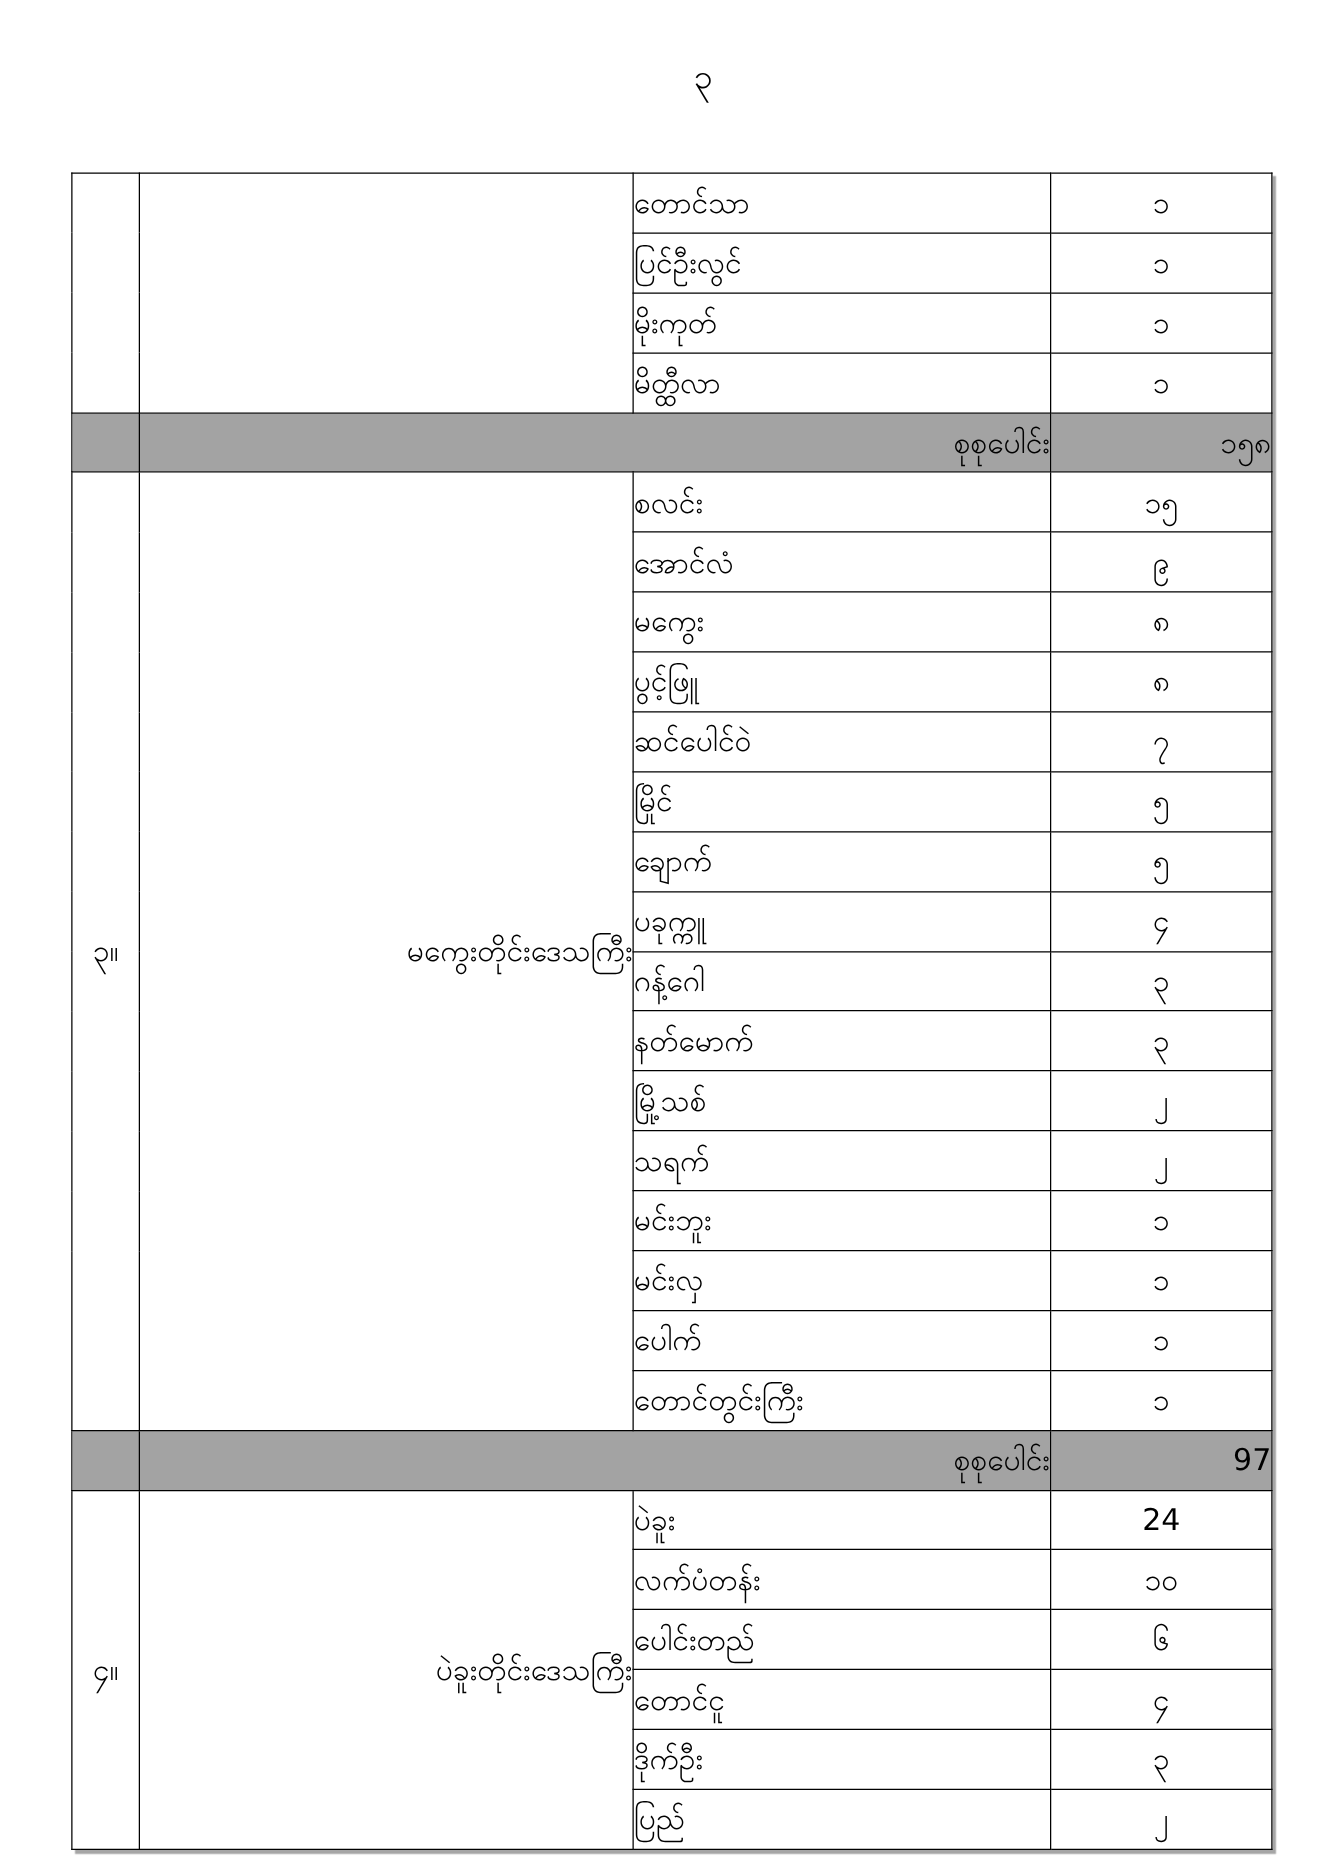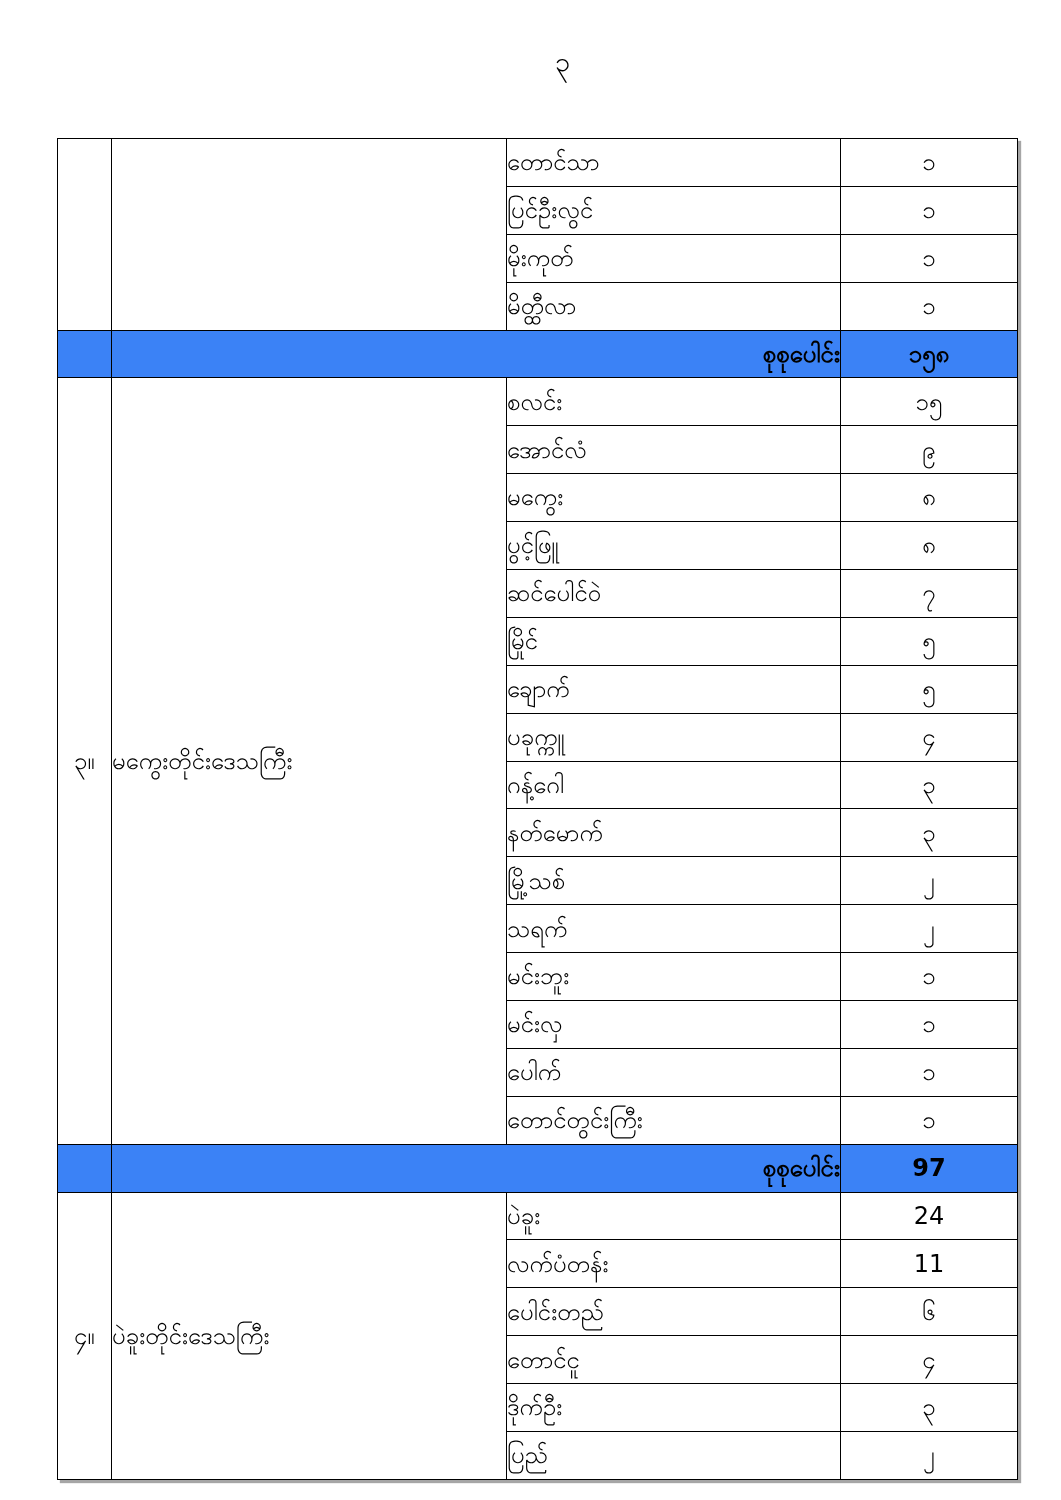--- a/index.html
+++ b/index.html
@@ -39,34 +39,34 @@
     border: 1.5px solid #000000;
     height: 46.9px;
     padding: 0;
     vertical-align: middle;
     font-size: 24px;
     line-height: 1.1;
     overflow: hidden;
     white-space: nowrap;
   }
   td.col-no       { text-align: center; }
-  td.col-region   { padding-left: 13px; }
+  td.col-region   { padding-left: 13px; text-align: right; }
   td.col-township { padding-left: 13px; }
   td.col-count    { text-align: center; font-size: 23px; }
   tr.total-row td {
-    background: #3b82f6;
-    font-weight: bold;
+    background: #a3a3a3;
+    font-weight: normal;
   }
   td.total-label {
     text-align: right;
     padding-right: 13px;
     font-size: 24px;
   }
   td.total-value {
-    text-align: center;
+    text-align: right;
     font-size: 25px;
   }
 </style>
 </head>
 <body>
 
 <div class="page-number">၃</div>
 
 <table class="report-table" id="report-table">
   <colgroup>
@@ -171,21 +171,21 @@
         <td class="total-value col-count">97</td>
       </tr>
       <tr>
         <td class="col-no" rowspan="6">၄။</td>
         <td class="col-region" rowspan="6">ပဲခူးတိုင်းဒေသကြီး</td>
         <td class="col-township">ပဲခူး</td>
         <td class="col-count">24</td>
       </tr>
       <tr>
         <td class="col-township">လက်ပံတန်း</td>
-        <td class="col-count">11</td>
+        <td class="col-count">၁၀</td>
       </tr>
       <tr>
         <td class="col-township">ပေါင်းတည်</td>
         <td class="col-count">၆</td>
       </tr>
       <tr>
         <td class="col-township">တောင်ငူ</td>
         <td class="col-count">၄</td>
       </tr>
       <tr>

